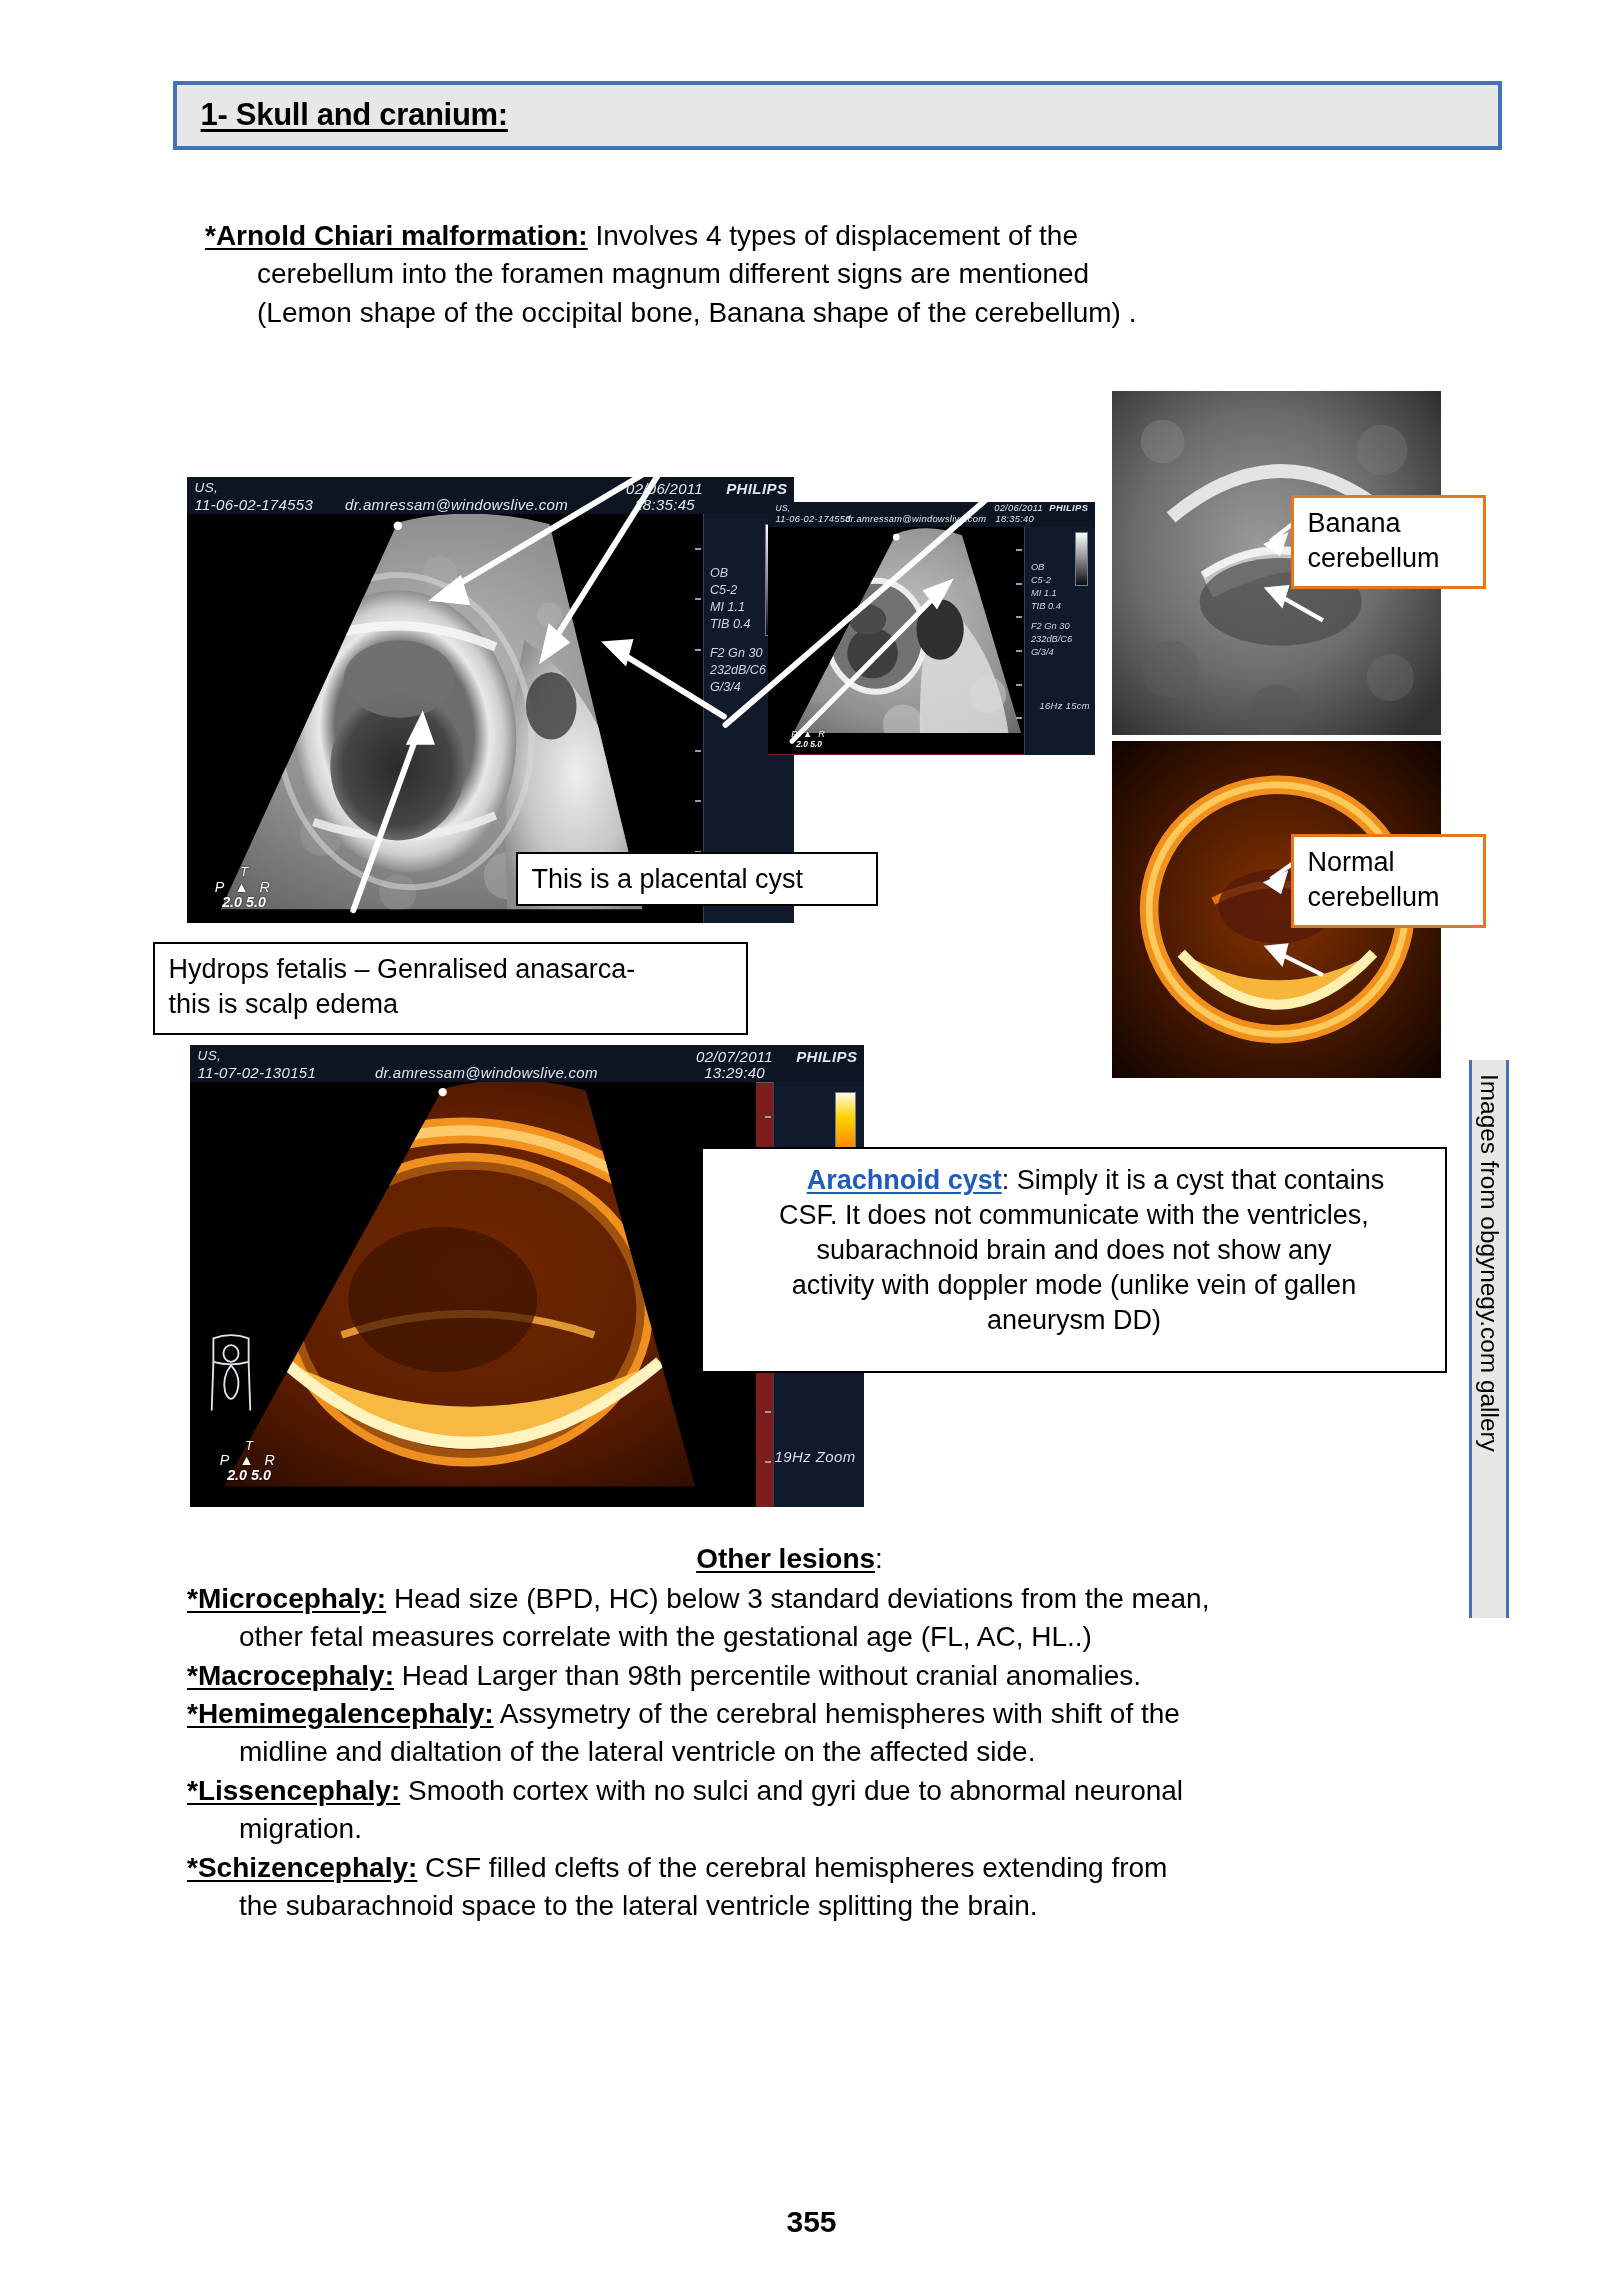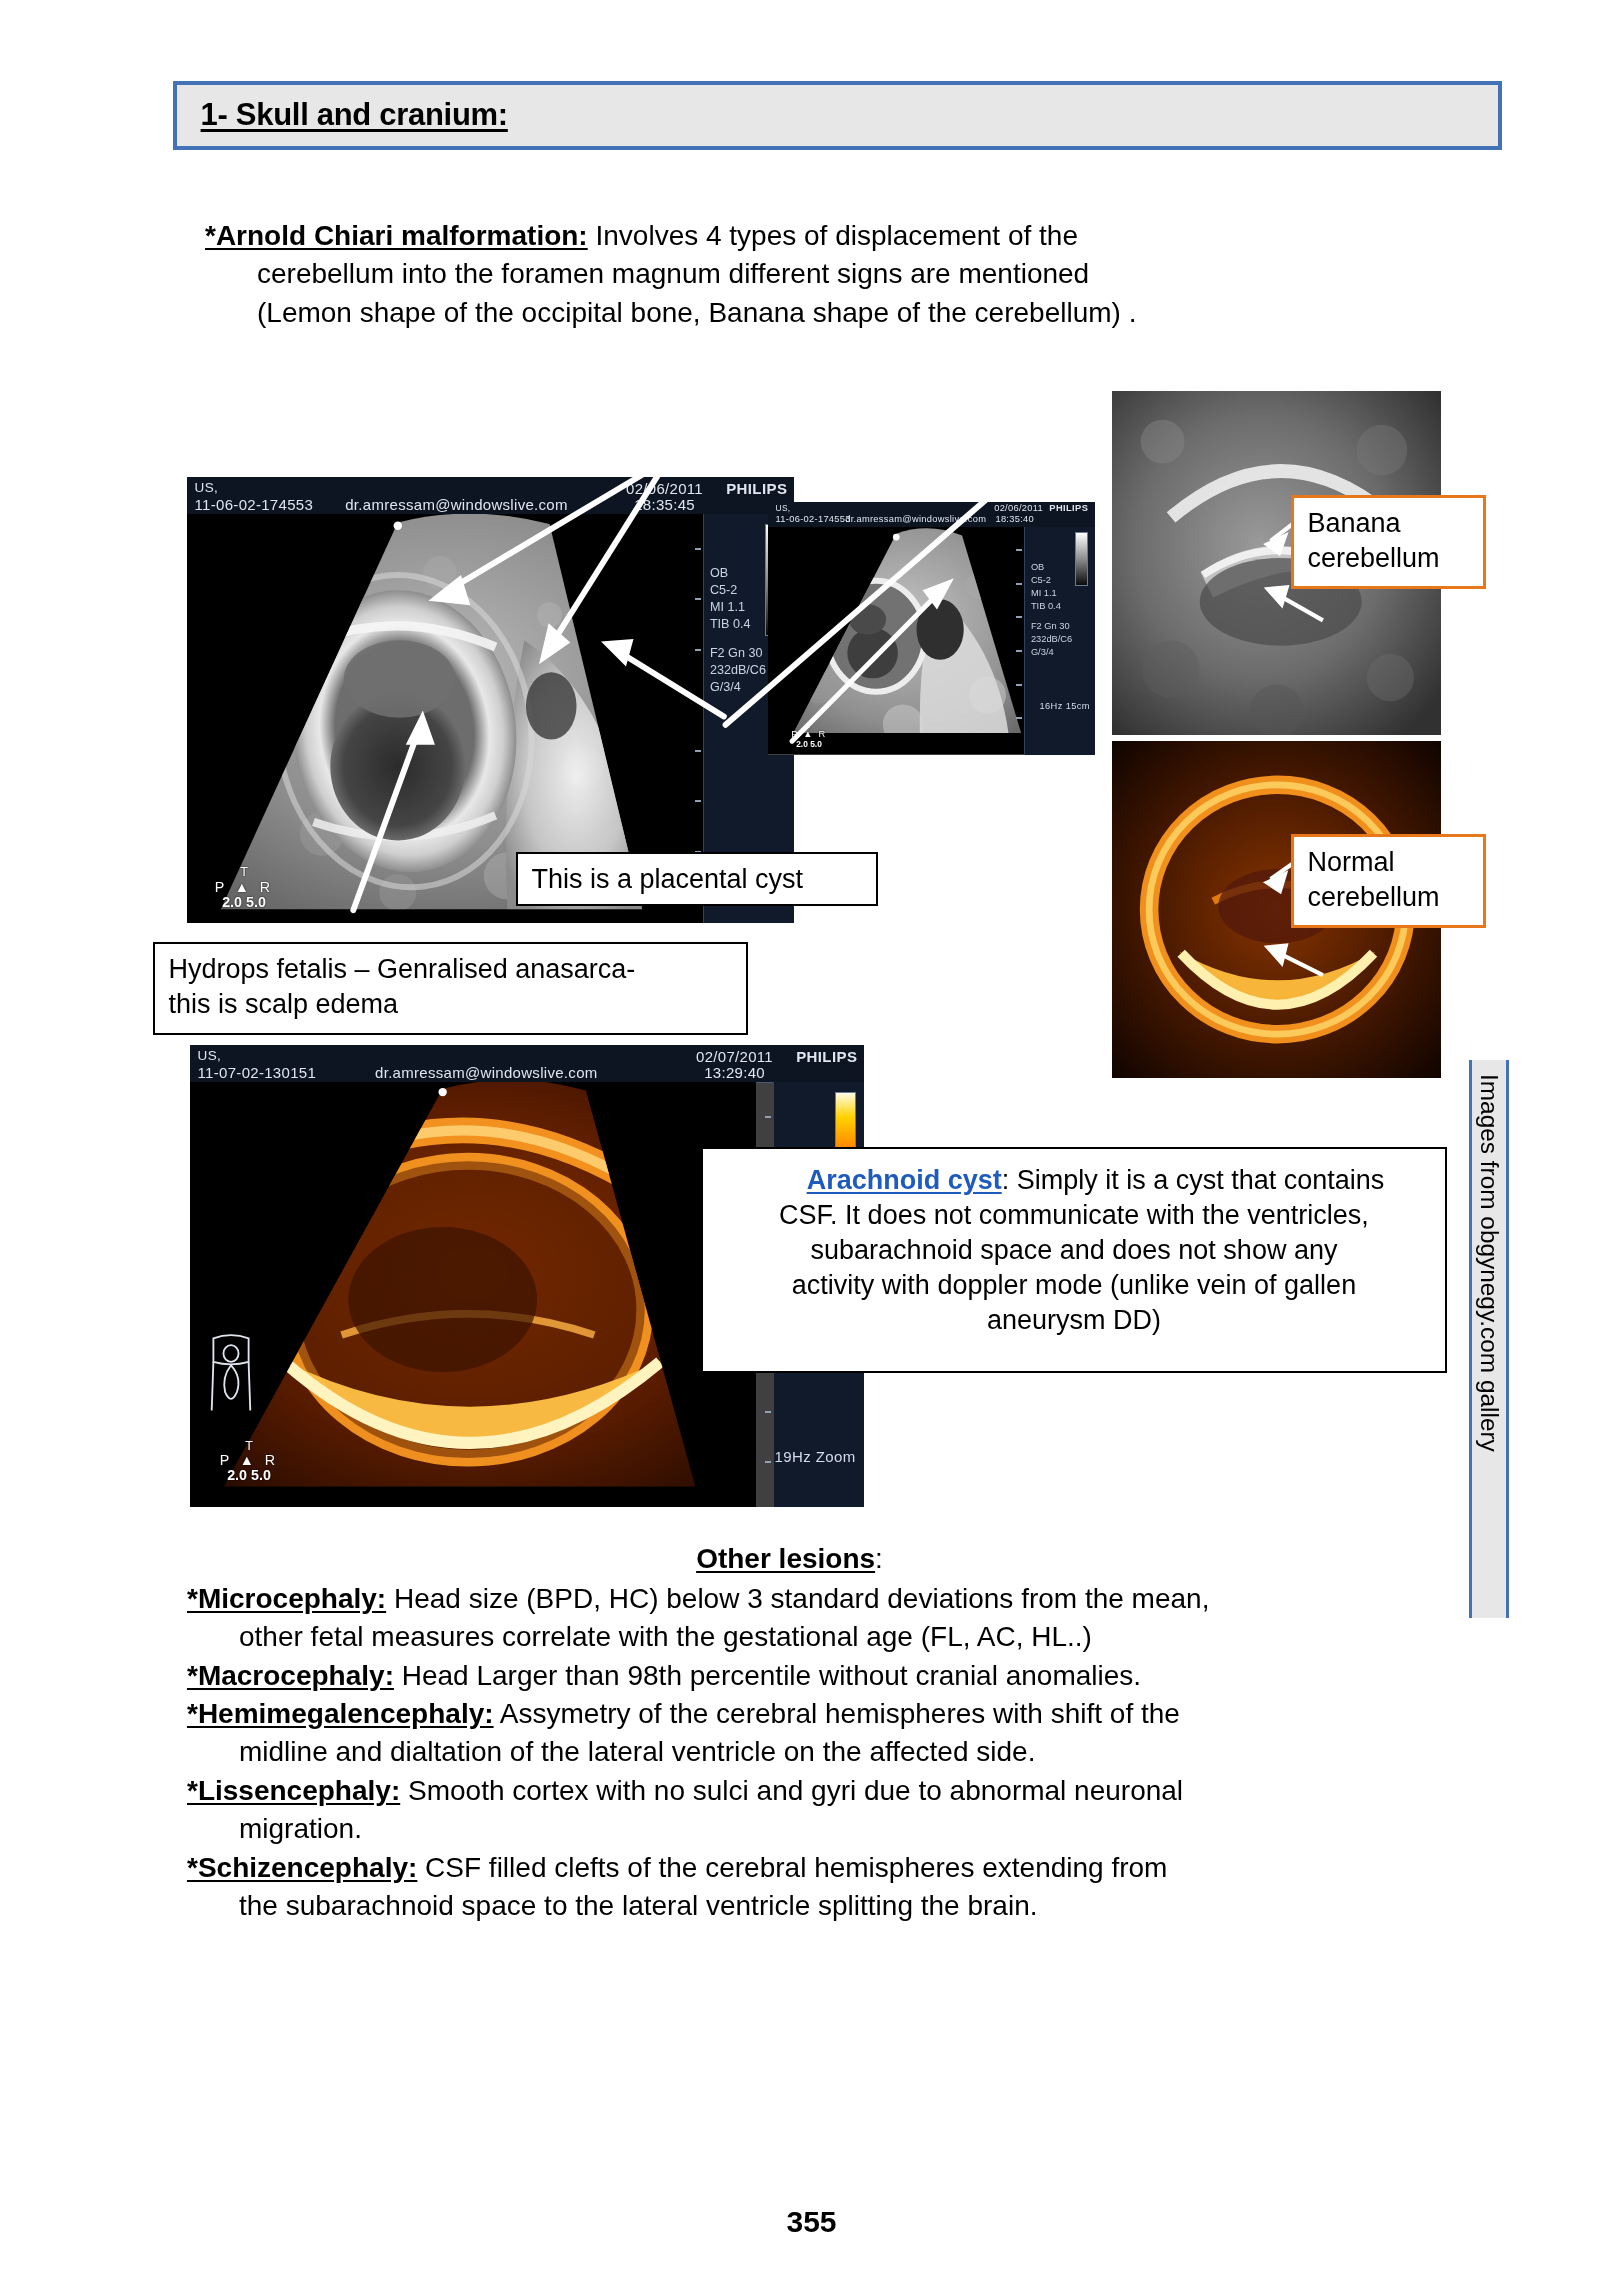--- a/index.html
+++ b/index.html
@@ -46,24 +46,25 @@
   }
   .prose b{font-weight:bold;}
   .u{text-decoration:underline; text-underline-offset:2.5px;}
 
   #intro{ left:205px; top:217px; width:1129px; }
   #intro .l2, #intro .l3{ padding-left:52px; }
 
   
   .us{
     position:absolute;
-    background:#404040;
+    background:#7f1d1d;
     overflow:hidden;
     font-family:"Liberation Sans", sans-serif;
     color:#dfe6ef;
+    font-style:italic;
   }
   .us-head{
     position:absolute; left:0; top:0; right:0;
     height:37px;
     background:#0d1522;
     border-bottom:0.8px solid #4a5a75;
   }
   .us-head .hl{ position:absolute; font-size:12.6px; letter-spacing:0.3px; }
   .us-head .us-tag{ left:7.6px; top:2.5px; font-size:13.5px; }
   .us-head .id{ left:7.6px; top:18.5px; font-size:15px; }
@@ -534,21 +535,21 @@
   <div class="callout" style="left:516px; top:852px; width:362px; height:54px;">This is a placental cyst</div>
 
   <div class="callout" style="left:153px; top:942px; width:595px; height:93px;">
     <div>Hydrops fetalis – Genralised anasarca-</div>
     <div>this is scalp edema</div>
   </div>
 
   <div class="callout center" style="left:701px; top:1147px; width:746px; height:226px; padding:13.5px 15px;">
     <div><b class="u" style="color:#1f5bbf;margin-left:43px;">Arachnoid cyst</b><span>: Simply it is a cyst that contains</span></div>
     <div>CSF. It does not communicate with the ventricles,</div>
-    <div>subarachnoid space and does not show any</div>
+    <div>subarachnoid brain and does not show any</div>
     <div>activity with doppler mode (unlike vein of gallen</div>
     <div>aneurysm DD)</div>
   </div>
 
   <div class="vside">
     <span>Images from obgynegy.com gallery</span>
   </div>
 
   <div class="prose" id="other" style="left:187px; top:1540px; width:1205px;">
 

